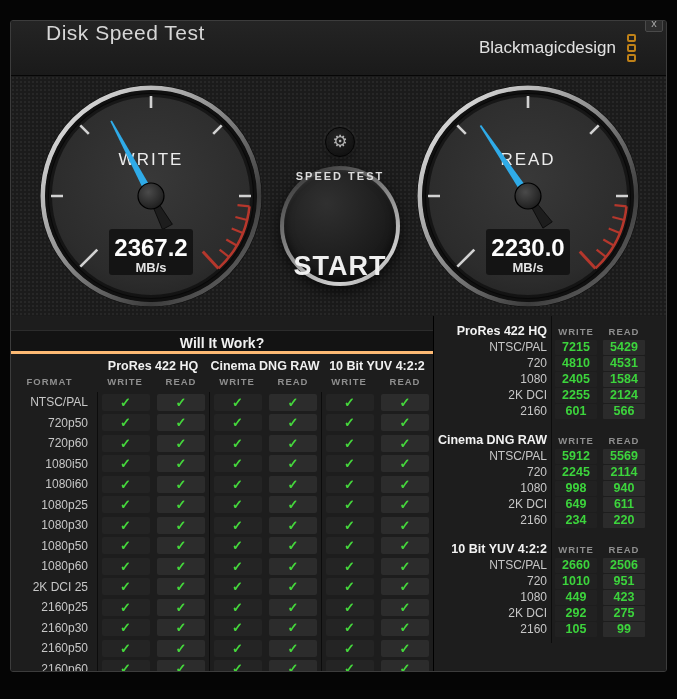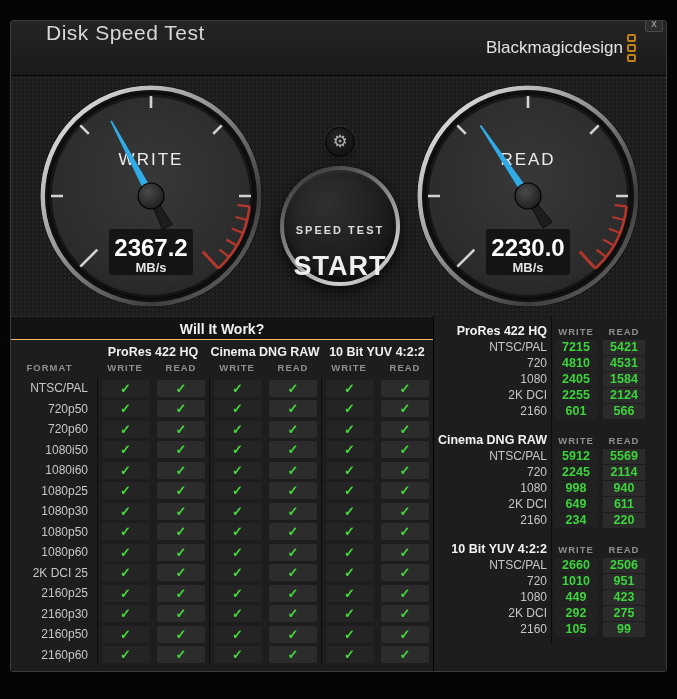--- a/index.html
+++ b/index.html
@@ -5,21 +5,21 @@
   html,body{margin:0;padding:0;background:#000;}
   *{box-sizing:border-box;font-family:"Liberation Sans",sans-serif;}
   #stage{position:relative;width:677px;height:699px;background:#050505;overflow:hidden;}
   #window{position:absolute;left:10px;top:20px;width:657px;height:652px;background:#181818;
           border:1px solid #3c3c3c;border-radius:3px;overflow:hidden;}
   
   .titlebar{position:absolute;left:0;top:0;width:100%;height:55px;
             background:linear-gradient(#242424,#1a1a1a);border-bottom:1px solid #060606;
             display:flex;padding:0 30px 0 35px;}
   .app-title{font-size:21px;color:#d6d6d6;font-weight:400;letter-spacing:.5px;}
-  .brand{margin-left:auto;display:flex;align-items:center;gap:4px;}
+  .brand{margin-left:auto;display:flex;align-items:center;gap:11px;}
   .brand-text{font-size:17px;color:#e2e2e2;}
   .brand-marks{display:flex;flex-direction:column;gap:2px;}
   .brand-marks span{display:block;width:9px;height:8px;border:2px solid #bf8118;border-radius:2px;}
   .close-btn{position:absolute;left:634px;top:-6px;width:18px;height:17px;background:#2e2e2e;
              border:1px solid #4a4a4a;border-radius:2px;color:#a9a9a9;font-size:11px;line-height:14px;
              text-align:center;cursor:pointer;z-index:9;}
   
   .deck{position:absolute;left:0;top:55px;width:100%;height:240px;background-color:#1b1b1b;
         background-image:radial-gradient(rgba(255,255,255,.05) 1px,transparent 1.15px);
         background-size:4px 4px;}
@@ -28,28 +28,28 @@
   #gauge-read{left:404px;top:7px;}
   .gear-btn{position:absolute;left:314px;top:51px;width:30px;height:30px;border-radius:50%;
             background:radial-gradient(circle at 40% 32%,#242424,#121212 75%);
             border:1px solid #050505;box-shadow:0 0 0 2px rgba(255,255,255,.04),0 2px 4px rgba(0,0,0,.6);
             color:#b3b3b3;font-size:17px;line-height:28px;text-align:center;cursor:pointer;}
   .start-ring{position:absolute;left:269px;top:90px;width:120px;height:120px;border-radius:50%;
               background:linear-gradient(150deg,#3a3a3a 10%,#cfcfcf 80%,#8a8a8a);
               padding:4px;box-shadow:0 5px 14px rgba(0,0,0,.7);cursor:pointer;}
   .start-inner{width:100%;height:100%;border-radius:50%;
                background:radial-gradient(circle at 38% 30%,#303030,#181818 72%);
-               display:flex;flex-direction:column;align-items:center;justify-content:flex-end;
+               display:flex;flex-direction:column;align-items:center;justify-content:space-between;
                box-shadow:inset 0 2px 3px rgba(255,255,255,.06),inset 0 -4px 8px rgba(0,0,0,.55);}
   .start-line1{font-size:11px;font-weight:bold;color:#dcdcdc;letter-spacing:2px;}
   .start-line2{font-size:27px;font-weight:bold;color:#efefef;letter-spacing:1px;margin-top:15px;}
   
   .tables{position:absolute;left:0;top:295px;width:100%;height:357px;background:#1d1d1d;}
-  .panel-title{height:24px;background:#131313;border-top:1px solid #2c2c2c;border-bottom:1px solid #fdba74;
-               color:#f0f0f0;font-size:14px;font-weight:bold;text-align:center;line-height:24px;}
+  .panel-title{height:24px;background:#131313;border-top:1px solid #2c2c2c;border-bottom:3px solid #fdba74;
+               color:#f0f0f0;font-size:14px;font-weight:bold;text-align:center;line-height:24px;margin-top:14px;}
   .left-panel{position:absolute;left:0;top:0;width:422px;height:100%;}
   .right-panel{position:absolute;left:422px;top:0;width:235px;height:100%;border-left:1px solid #000;}
   
   .wiw-grid{display:grid;grid-template-columns:86px repeat(6,56px);}
   .wiw-groups{margin-top:5px;height:17px;}
   .wiw-group{font-size:12.5px;font-weight:bold;color:#f0f0f0;text-align:center;}
   .wiw-headers{height:16px;}
   .colhead{font-size:9.5px;font-weight:bold;color:#8f8f8f;letter-spacing:1px;text-align:center;}
   .colhead.fmt{text-align:center;padding-right:9px;}
   .wiw-row{height:20.5px;align-items:center;}
@@ -519,21 +519,21 @@
                 <div class="hf-name">ProRes 422 HQ</div>
                 <div class="hf-w hf-head">WRITE</div>
                 <div class="hf-r hf-head">READ</div>
               </div>
               <div class="hf-row">
                 <div class="hf-label">NTSC/PAL</div>
                 <div class="hf-w">
                   <div class="hf-val">7215</div>
                 </div>
                 <div class="hf-r">
-                  <div class="hf-val">5421</div>
+                  <div class="hf-val">5429</div>
                 </div>
               </div>
               <div class="hf-row">
                 <div class="hf-label">720</div>
                 <div class="hf-w">
                   <div class="hf-val">4810</div>
                 </div>
                 <div class="hf-r">
                   <div class="hf-val">4531</div>
                 </div>

